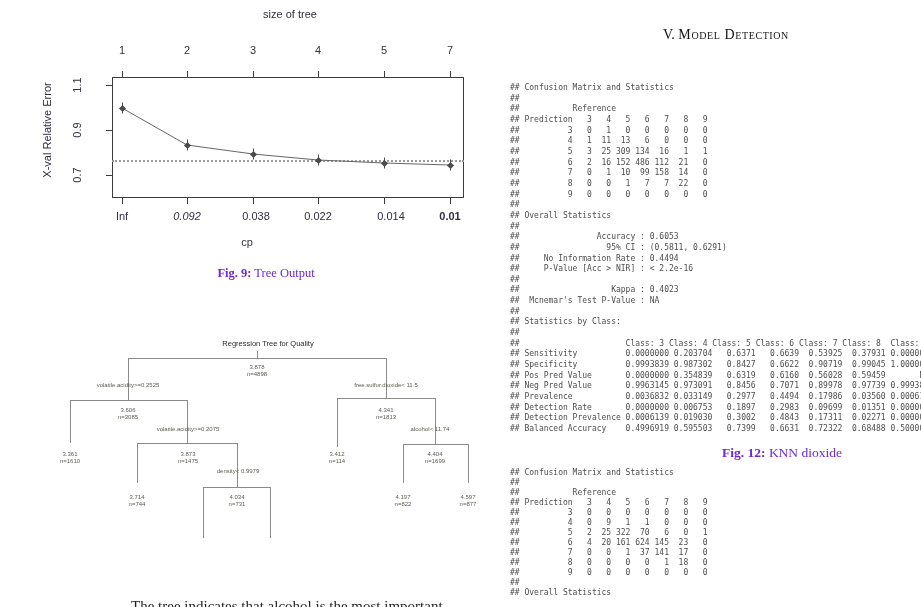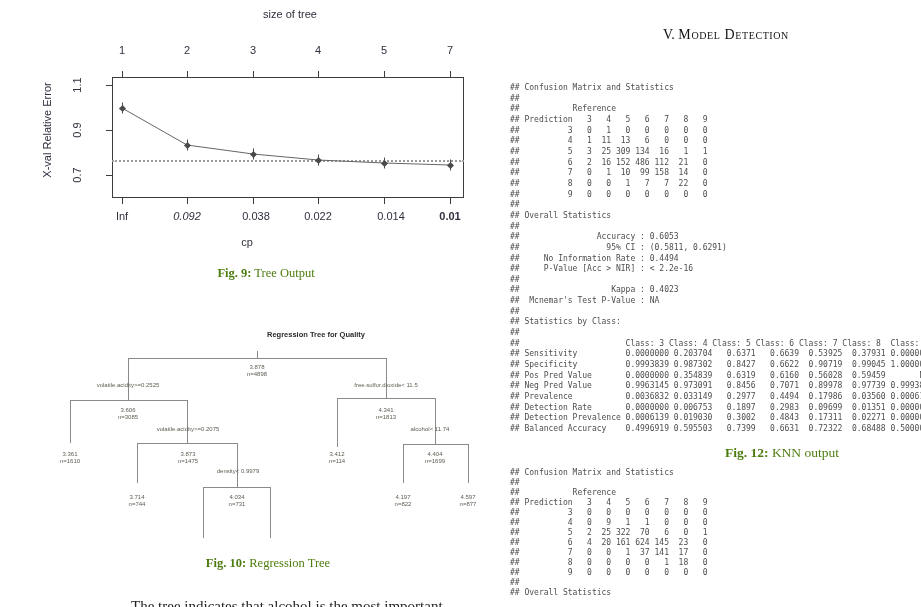--- a/index.html
+++ b/index.html
@@ -16,34 +16,34 @@
   .centered { transform: translateX(-50%); }
   #fig9-box { position:absolute; left:112px; top:77px; width:352px; height:121px; border:1.2px solid #3c3c3c; }
   .tickmark { position:absolute; background:#3c3c3c; }
   #fig9-dotted { position:absolute; left:112px; top:160px; width:352px; border-top:2px dotted #9a9a9a; }
   #fig9-svg { position:absolute; left:112px; top:77px; width:352px; height:121px; overflow:visible; }
   .pt { position:absolute; width:9px; height:11px; transform:translate(-50%,-50%); }
   .pt::before { content:''; position:absolute; left:50%; top:0; bottom:0; width:1px; background:#4a4a4a; transform:translateX(-50%); }
   .pt::after  { content:''; position:absolute; left:50%; top:50%; width:5px; height:5px; background:#4a4a4a; transform:translate(-50%,-50%) rotate(45deg); }
   .ylab-rot { position:absolute; transform:translate(-50%,-50%) rotate(-90deg); font-family:"Liberation Sans","DejaVu Sans",sans-serif; color:#30303e; white-space:nowrap; }
   
-  .caption { position:absolute; text-align:center; font-size:12.5px; color:#4d7c0f; white-space:nowrap; }
+  .caption { position:absolute; text-align:center; font-size:12.5px; color:#6d28d9; white-space:nowrap; }
   .caption b { font-weight:bold; }
   #fig12-caption { font-size:13.5px; }
   #section-heading { position:absolute; left:510px; top:27px; width:432px; text-align:center; font-size:14px; color:#141414; }
   #section-heading .sc { font-variant: small-caps; letter-spacing:0.6px; }
   
   .codeblock { position:absolute; left:510px; font-family:"DejaVu Sans Mono","Liberation Mono",monospace; font-size:8px; color:#4d4d4d; white-space:pre; }
   #code1 { top:83px; line-height:10.65px; }
   #code2 { top:468px; line-height:10px; }
   
   .tl { position:absolute; background:#8a8a8a; }
   .tree-split { position:absolute; transform:translateX(-50%); font-family:"Liberation Sans","DejaVu Sans",sans-serif; font-size:6px; color:#5d5d52; white-space:nowrap; }
   .tree-node { position:absolute; transform:translateX(-50%); font-family:"Liberation Sans","DejaVu Sans",sans-serif; font-size:6px; line-height:6.5px; color:#5d5d52; text-align:center; white-space:nowrap; }
-  #fig10-title { position:absolute; left:268px; top:330px; transform:translateX(-50%); font-family:"Liberation Sans","DejaVu Sans",sans-serif; font-weight:bold; font-size:7.5px; color:#2a2a2a; white-space:nowrap;margin-left:48px; }
+  #fig10-title { position:absolute; left:268px; top:339px; transform:translateX(-50%); font-family:"Liberation Sans","DejaVu Sans",sans-serif; font-weight:normal; font-size:7.5px; color:#2a2a2a; white-space:nowrap; }
   
   #body-text { position:absolute; left:85px; top:598px; width:440px; font-size:15px; color:#222; white-space:nowrap; text-indent:46px; }
 </style>
 </head>
 <body>
 
 <div class="page">
 
   <div>
     <span class="plot-text centered" style="left:290px; top:8px;text-align:right;">size of tree</span>
@@ -127,24 +127,20 @@
         <div class="tree-node" style="left: 403px; top: 494px;">
           <div>4.197</div>
           <div>n=822</div>
         </div>
         <div class="tree-node" style="left: 468px; top: 494px;">
           <div>4.597</div>
           <div>n=877</div>
         </div>
       </div>
   </div>
-  <div class="caption" style="left:108px; top:556px; width:320px;" id="fig10-caption">
-    <b>Fig. 10:</b>
-    <span>Regression Tree</span>
-  </div>
 
   <div id="body-text">The tree indicates that alcohol is the most important</div>
 
   <div id="section-heading">
     <span>V.</span>
     <span class="sc">Model Detection</span>
   </div>
 
   <pre id="code1" class="codeblock">## Confusion Matrix and Statistics
 ## 
@@ -175,21 +171,21 @@
 ## Specificity          0.9993839 0.987302   0.8427   0.6622  0.90719  0.99045 1.0000000
 ## Pos Pred Value       0.0000000 0.354839   0.6319   0.6160  0.56028  0.59459       NaN
 ## Neg Pred Value       0.9963145 0.973091   0.8456   0.7071  0.89978  0.97739 0.9993861
 ## Prevalence           0.0036832 0.033149   0.2977   0.4494  0.17986  0.03560 0.0006139
 ## Detection Rate       0.0000000 0.006753   0.1897   0.2983  0.09699  0.01351 0.0000000
 ## Detection Prevalence 0.0006139 0.019030   0.3002   0.4843  0.17311  0.02271 0.0000000
 ## Balanced Accuracy    0.4996919 0.595503   0.7399   0.6631  0.72322  0.68488 0.5000000</pre>
 
   <div class="caption" style="left:640px; top:445px; width:284px;" id="fig12-caption">
     <b>Fig. 12:</b>
-    <span>KNN output</span>
+    <span>KNN dioxide</span>
   </div>
 
   <pre id="code2" class="codeblock">## Confusion Matrix and Statistics
 ## 
 ##           Reference
 ## Prediction   3   4   5   6   7   8   9
 ##          3   0   0   0   0   0   0   0
 ##          4   0   9   1   1   0   0   0
 ##          5   2  25 322  70   6   0   1
 ##          6   4  20 161 624 145  23   0

